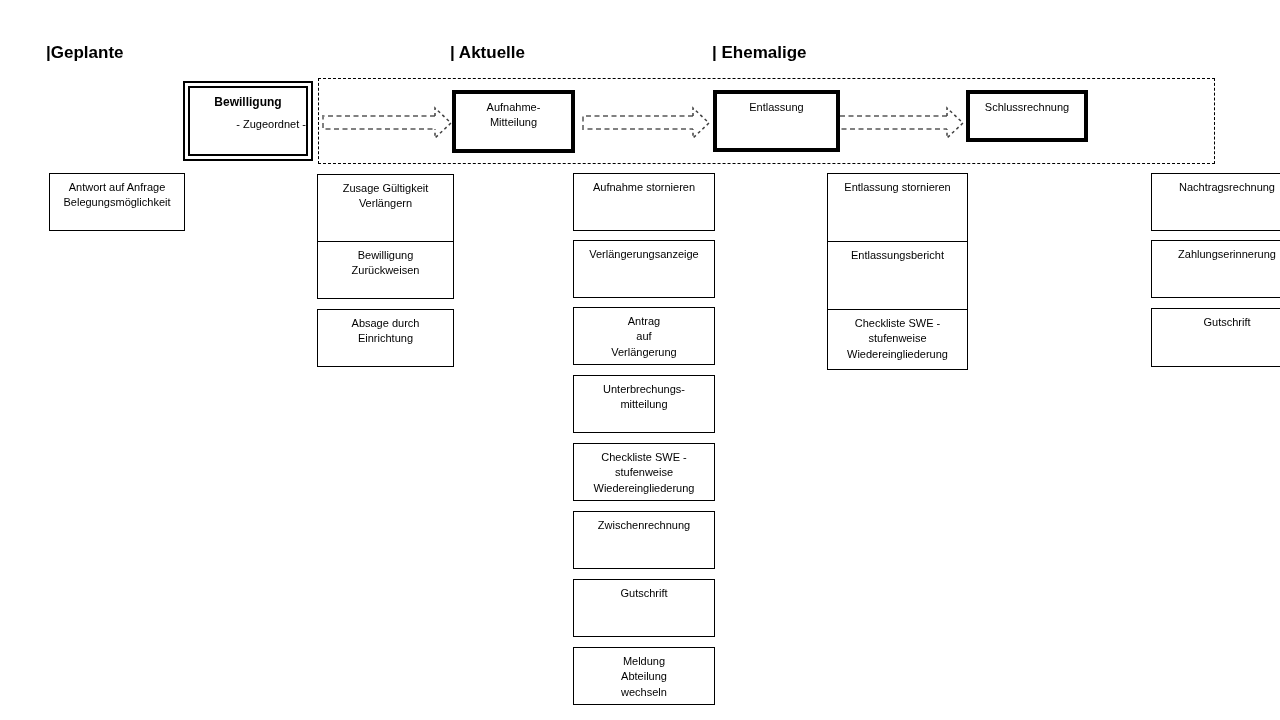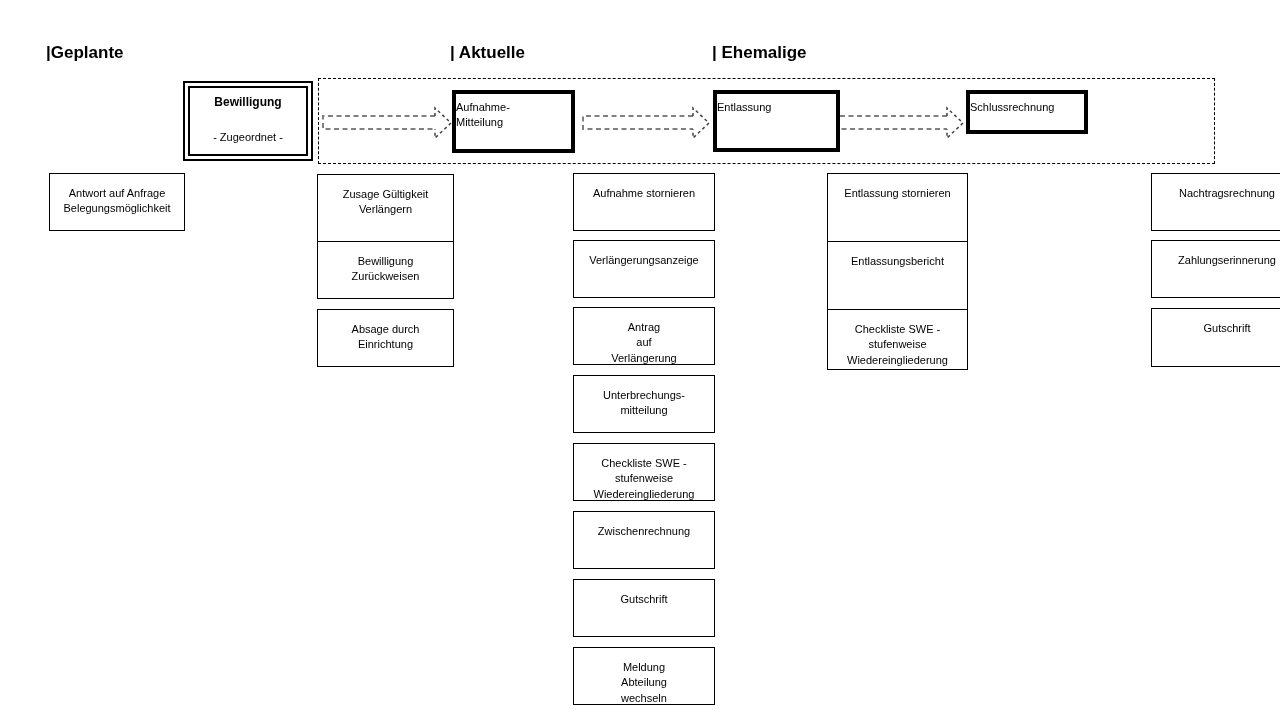--- a/index.html
+++ b/index.html
@@ -10,33 +10,33 @@
   .hdr{
     position:absolute;top:43px;font-size:17px;font-weight:bold;
     letter-spacing:0;white-space:pre;
   }
   .dashed-frame{
     position:absolute;left:318px;top:78px;width:897px;height:86px;
     border:1px dashed #000;box-sizing:border-box;
   }
   .stagebox{
     position:absolute;border:4px solid #000;box-sizing:border-box;
-    font-size:11px;line-height:1.35;padding-top:6px;
+    text-align:center;font-size:11px;line-height:1.35;padding-top:6px;
     white-space:pre-line;background:#fff;
   }
   .dblbox{
     position:absolute;left:183px;top:81px;width:130px;height:80px;
     border:7px double #000;box-sizing:border-box;text-align:center;
     background:#fff;
   }
   .dblbox .t1{font-weight:bold;font-size:12px;margin-top:7px;}
-  .dblbox .t2{font-size:11px;margin-top:22px;}
+  .dblbox .t2{font-size:11px;margin-top:9px;text-align:right;}
   .box{
     position:absolute;border:1px solid #000;box-sizing:border-box;
-    text-align:center;font-size:11px;line-height:1.4;padding-top:12px;
+    text-align:center;font-size:11px;line-height:1.4;padding-top:6px;
     white-space:pre-line;background:#fff;
   }
   .colA{left:49px;width:136px;height:58px;}
   .colB{left:317px;width:137px;height:58px;}
   .colC{left:573px;width:142px;height:58px;text-align:center;}
   .colD{left:827px;width:141px;height:72px;}
   .colE{left:1151px;width:152px;height:58px;}
   .arrow{position:absolute;top:106px;height:34px;}
 </style>
 </head>
@@ -62,21 +62,21 @@
   <path d="M111,10 V2 L127,17 L111,32 V23" fill="none" stroke="#404040" stroke-width="1.5" stroke-dasharray="3,3"></path>
 </svg>
 <svg class="arrow" style="left:836px" width="128" height="34" viewBox="0 0 128 34">
   <path d="M111,10 H1 V23 H111" fill="none" stroke="#808080" stroke-width="2" stroke-dasharray="5,3.5"></path>
   <path d="M111,10 V2 L127,17 L111,32 V23" fill="none" stroke="#404040" stroke-width="1.5" stroke-dasharray="3,3"></path>
 </svg>
 
 <div class="stagebox" style="left:452px;top:90px;width:123px;height:63px">Aufnahme-
 Mitteilung</div>
 <div class="stagebox" style="left:713px;top:90px;width:127px;height:62px">Entlassung</div>
-<div class="stagebox" style="left:966px;top:90px;width:122px;height:44px">Schlussrechnung</div>
+<div class="stagebox" style="left:966px;top:90px;width:122px;height:52px">Schlussrechnung</div>
 
 <div class="box colA" style="top:173px">Antwort auf Anfrage
 Belegungsmöglichkeit</div>
 
 <div class="box colB" style="top:174px;height:71px">Zusage Gültigkeit
 Verlängern</div>
 <div class="box colB" style="top:241px">Bewilligung
 Zurückweisen</div>
 <div class="box colB" style="top:309px">Absage durch
 Einrichtung</div>

